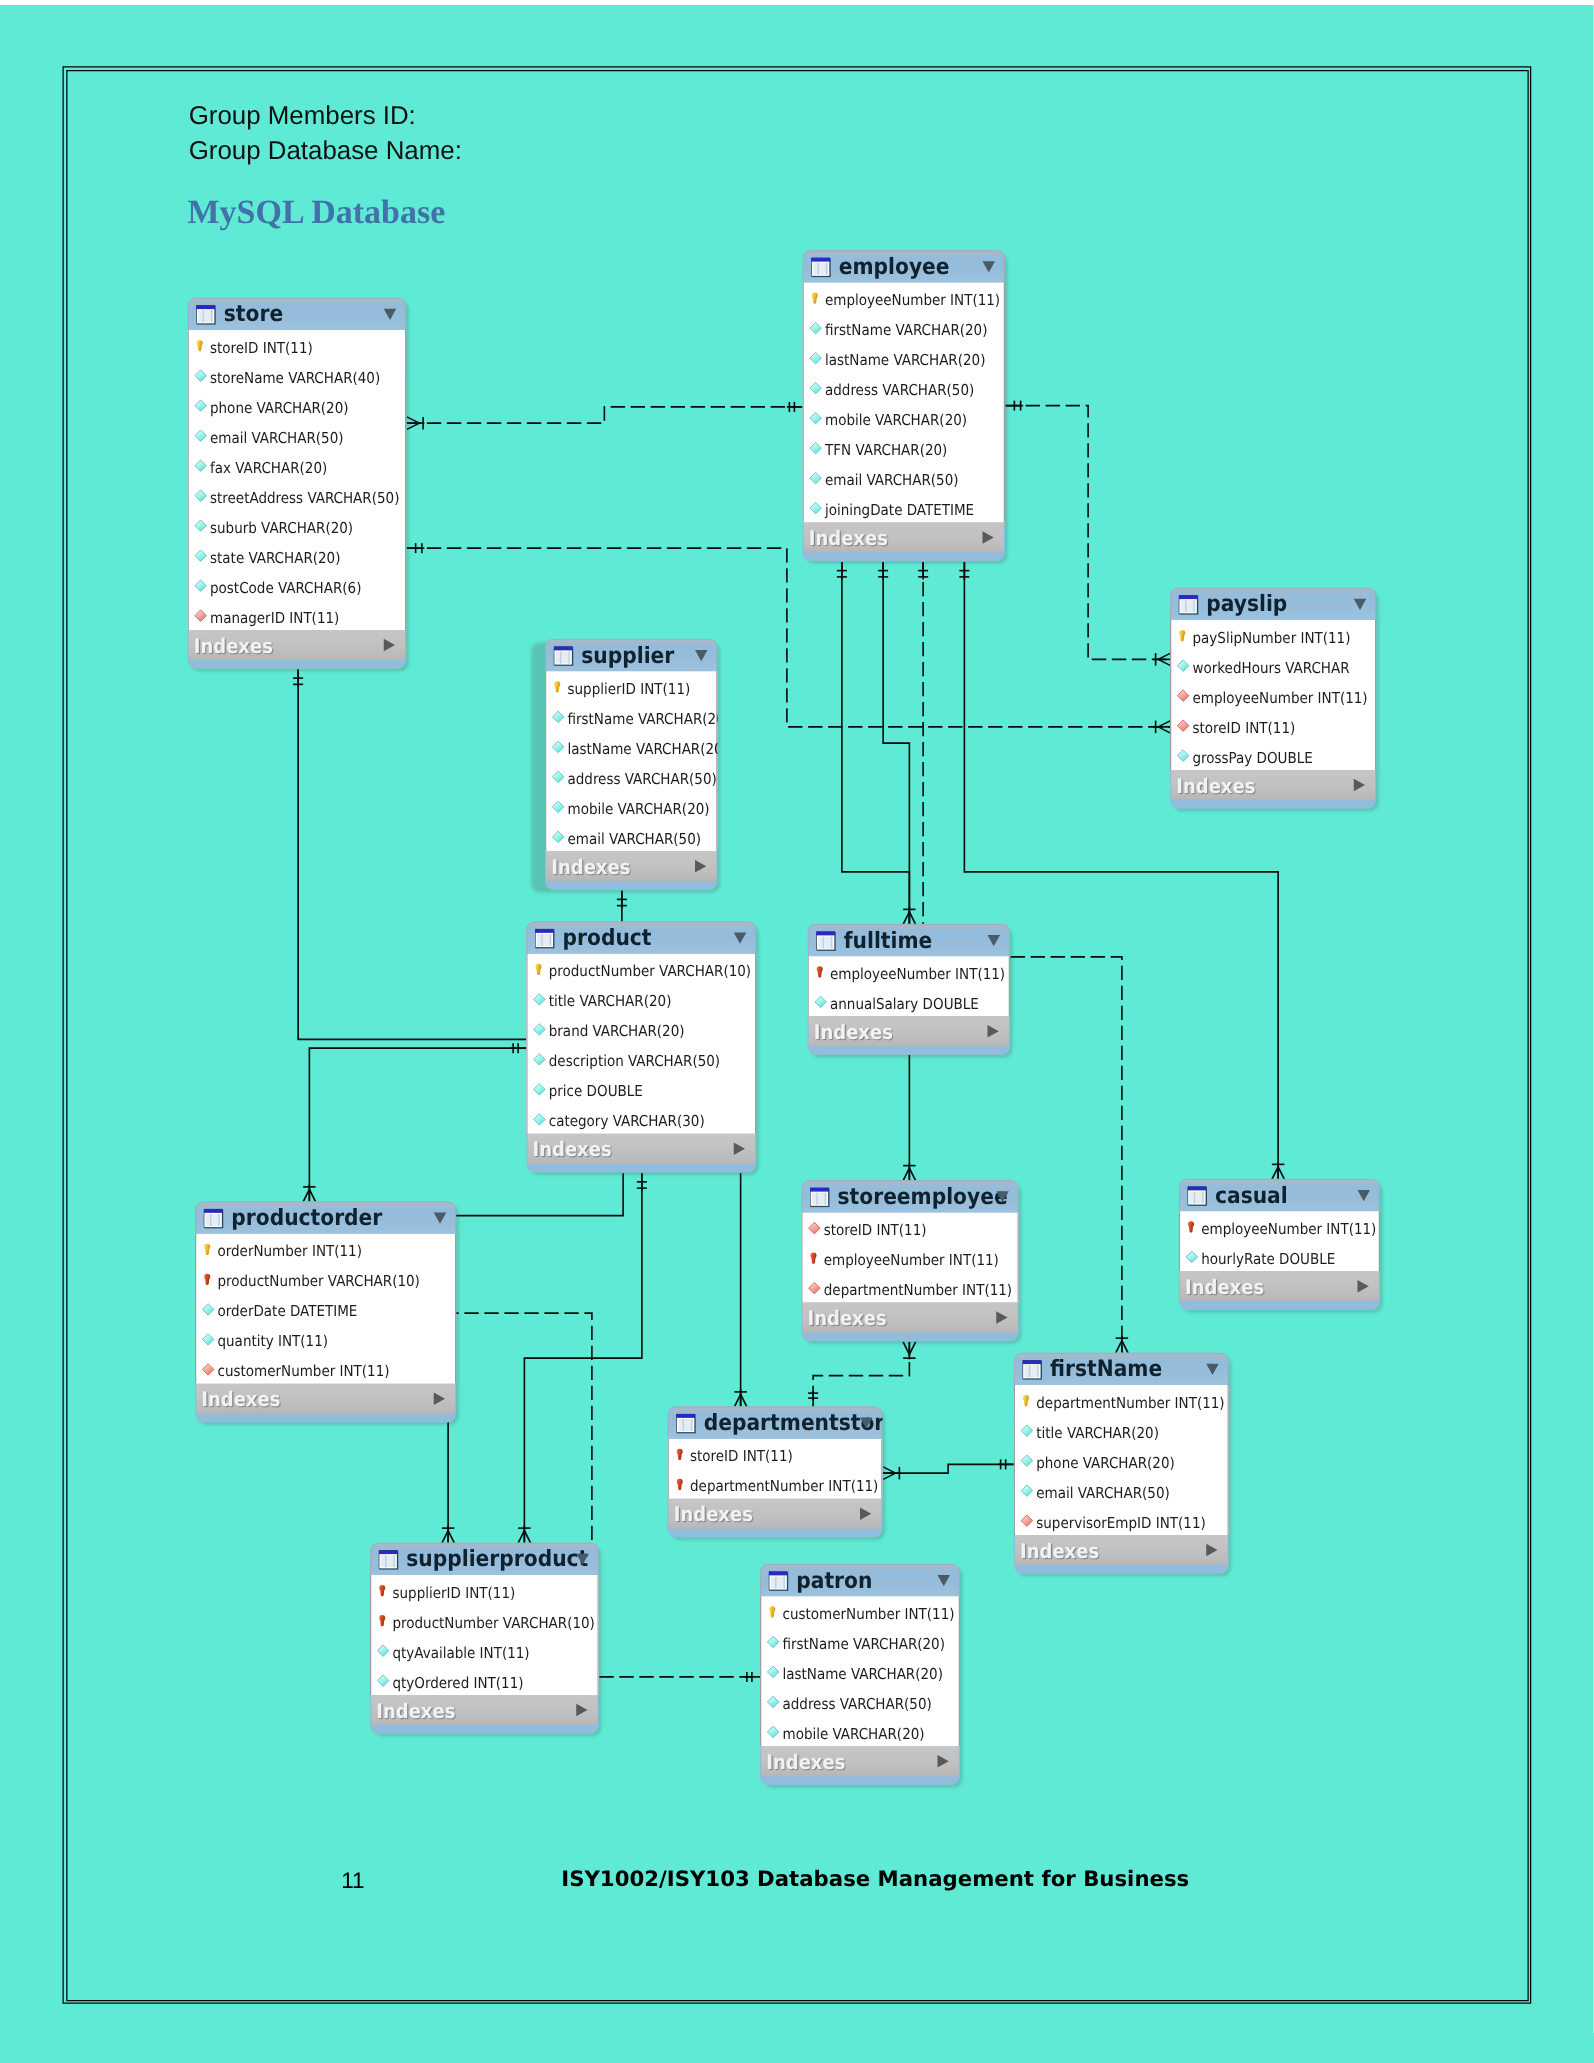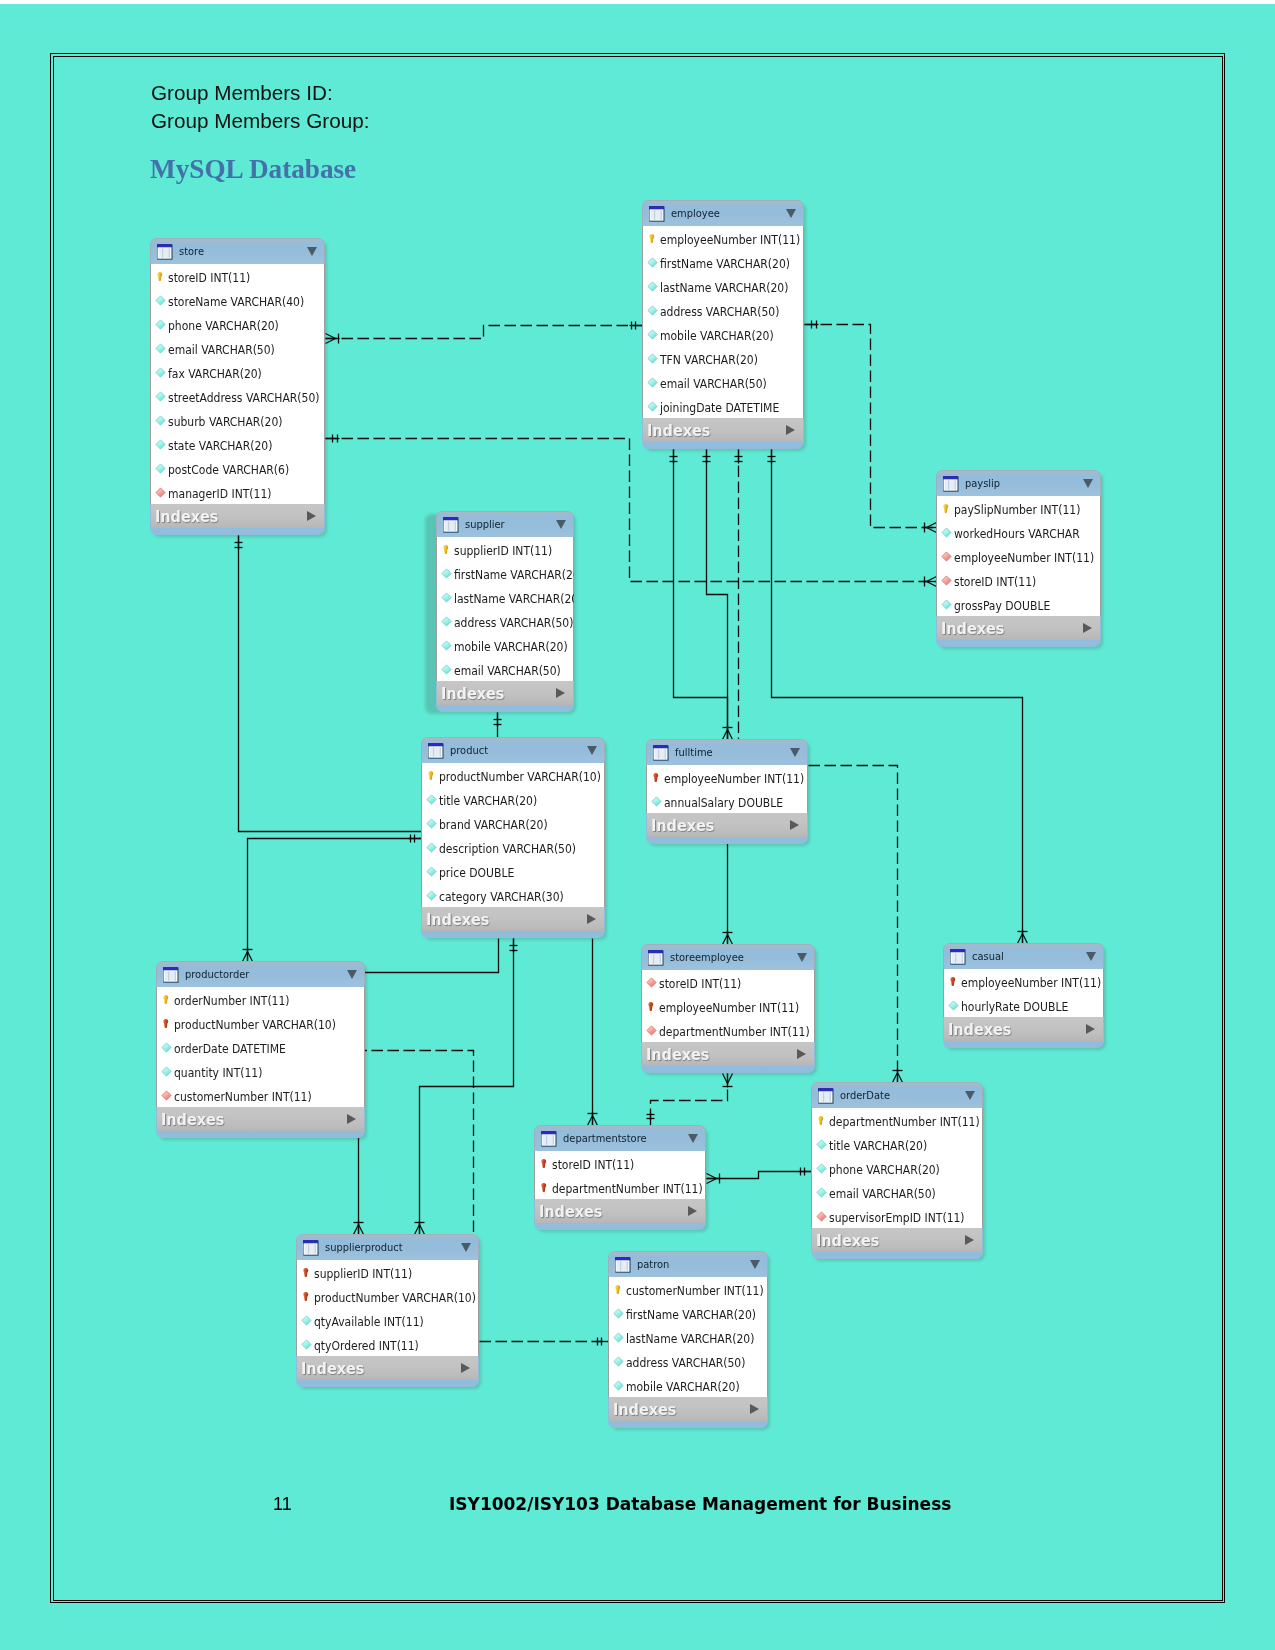--- a/index.html
+++ b/index.html
@@ -20,21 +20,21 @@
 
   
   .tbl{position:absolute;box-sizing:border-box;}
   .tbl .shadow{position:absolute;left:2.5px;top:2.5px;right:-1.5px;bottom:-1.5px;background:rgba(70,70,70,0.22);border-radius:7px;filter:blur(1.4px);z-index:0;}
   .tbl .frame{position:relative;z-index:1;border-radius:7px;background:linear-gradient(to bottom,#9cb8cd 0%,#8fbcdf 45%,#92bcdb 100%);padding:0 0 7px 0;overflow:hidden;}
   .tbl .hdr{height:26px;border-radius:6px 6px 0 0;
       background:linear-gradient(to bottom,#aab9c6 0%,#93bcdc 22%,#96bcda 55%,#9cc2de 100%);
       border:1px solid #9fb0bc;border-bottom:none;box-sizing:border-box;
       display:flex;align-items:center;position:relative;}
   .tbl .hdr .ticon{width:18px;height:18px;margin-left:5px;flex:none;position:relative;display:flex;align-items:center;}
-  .tbl .hdr .tname{margin-left:5px;font-size:11px;font-weight:normal;color:#10222e;font-family:"DejaVu Sans",sans-serif;font-stretch:condensed;letter-spacing:0px;white-space:nowrap;}
+  .tbl .hdr .tname{margin-left:5px;font-size:18px;font-weight:bold;color:#10222e;font-family:"DejaVu Sans",sans-serif;font-stretch:condensed;letter-spacing:0px;white-space:nowrap;}
   .tbl .hdr .caret{position:absolute;right:7px;top:8px;width:0;height:0;border-left:5.5px solid transparent;border-right:5.5px solid transparent;border-top:9.5px solid #4a5b66;}
   .tbl .body{background:#ffffff;border-left:1px solid #9d9d9d;border-right:1px solid #9d9d9d;padding:0;box-sizing:border-box;}
   .tbl .row{height:24px;display:flex;align-items:center;padding-left:4px;}
   .tbl .row .ri{width:11px;height:12px;flex:none;margin-right:2px;position:relative;top:0.5px;display:flex;align-items:center;justify-content:center;}
   .tbl .row .rt{font-size:12px;color:#1c1c1c;font-family:"DejaVu Sans",sans-serif;font-stretch:condensed;white-space:nowrap;letter-spacing:0px;position:relative;top:1.5px;}
   .tbl .foot{height:24px;background:linear-gradient(to bottom,#c6c6c6 0%,#c2c2c2 45%,#bcbcbc 80%,#b6b6b6 100%);
       display:flex;align-items:center;position:relative;box-sizing:border-box;margin:0 1px;}
   .tbl .foot .flabel{margin-left:4px;font-size:16px;font-weight:bold;color:#f2f2f2;text-shadow:0.9px 0.9px 0.9px rgba(128,128,128,1);font-family:"DejaVu Sans",sans-serif;font-stretch:condensed;position:relative;top:0.5px;}
   .tbl .foot .fcaret{position:absolute;right:8px;top:6.5px;width:0;height:0;border-top:5.5px solid transparent;border-bottom:5.5px solid transparent;border-left:9.5px solid #595959;}
 
@@ -44,21 +44,21 @@
   svg.conn{position:absolute;left:0;top:0;width:1275px;height:1650px;pointer-events:none;}
 </style>
 </head>
 <body>
 
 <div id="page">
   <div class="page-border"></div>
   <div class="page-border-inner"></div>
 
   <div class="hdr-line" id="hdr1">Group Members ID:</div>
-  <div class="hdr-line" id="hdr2">Group Members Group:</div>
+  <div class="hdr-line" id="hdr2">Group Database Name:</div>
   <div class="doc-title">MySQL Database</div>
 
   <svg class="conn" id="connectors" viewBox="0 0 1275 1650">
       <g>
         <path d="M 325.5,334.5 L 483.5,334.5 L 483.5,321.5 L 642.5,321.5" stroke="#0d0d0d" stroke-width="1.3" fill="none" stroke-dasharray="11.5,4.5"></path>
       </g>
       <g>
         <path d="M 338.5,329.5 L 338.5,339.5" stroke="#0d0d0d" stroke-width="1.3" fill="none"></path>
         <path d="M 325.5,334.5 L 339.5,334.5" stroke="#0d0d0d" stroke-width="1.3" fill="none"></path>
         <path d="M 325.5,329.5 L 335.5,334.5" stroke="#0d0d0d" stroke-width="1.3" fill="none"></path>
@@ -1213,21 +1213,21 @@
               <svg width="18" height="18" viewBox="0 0 18 18">
                 <rect x="1.4" y="1.5" width="15.2" height="15.2" fill="#2b5270"></rect>
                 <rect x="1.0" y="1.1" width="15.0" height="15.0" fill="#1c3f59"></rect>
                 <rect x="1.2" y="1.3" width="14.6" height="3.0" fill="#2b28c4"></rect>
                 <rect x="1.5" y="4.3" width="14.0" height="11.4" fill="#fcfeff"></rect>
                 <rect x="2.7" y="5.2" width="11.6" height="9.5" fill="#e4ecf4"></rect>
                 <line x1="6.6" y1="5.2" x2="6.6" y2="14.7" stroke="#bfcfdf" stroke-width="1.1"></line>
                 <line x1="13.3" y1="5.2" x2="13.3" y2="14.7" stroke="#bfcfdf" stroke-width="1.1"></line>
               </svg>
             </span>
-            <span class="tname">orderDate</span>
+            <span class="tname">firstName</span>
             <span class="caret"></span>
           </div>
           <div class="body">
             <div class="row">
               <span class="ri">
                 <svg class="ico-key" width="11" height="12" viewBox="0 0 11 12">
                   <defs>
                     <linearGradient id="kgf3e07a" x1="0" y1="0" x2="0.9" y2="0.35">
                       <stop offset="0%" stop-color="#f3e07a"></stop>
                       <stop offset="45%" stop-color="#f2cb35"></stop>

